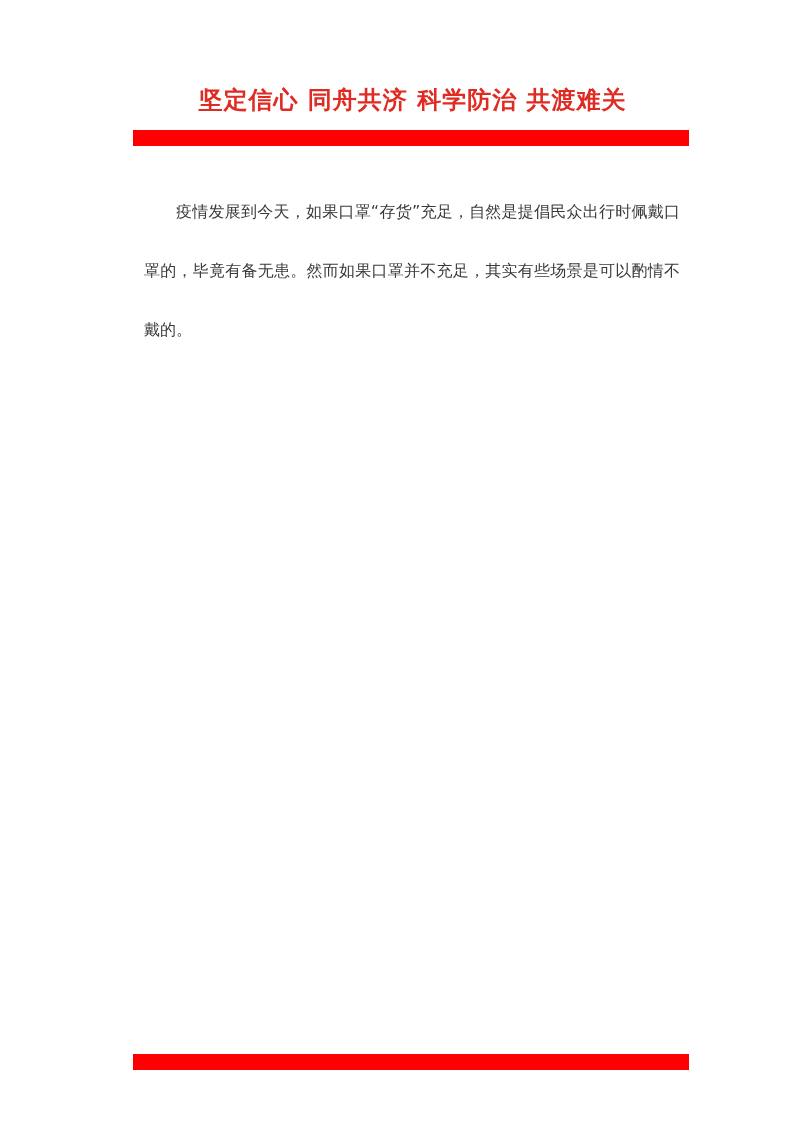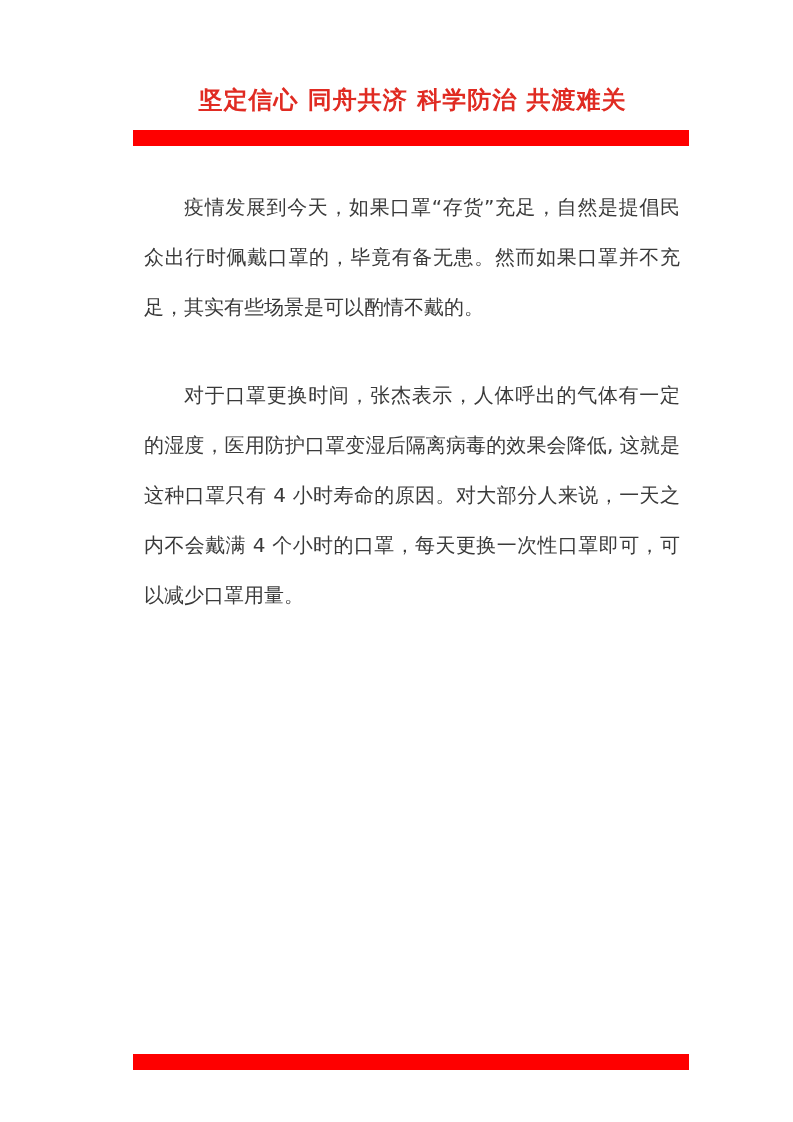--- a/index.html
+++ b/index.html
@@ -37,40 +37,39 @@
     height: 10px;
     background: var(--bar-red);
   }
   .rule-top { top: 114px; }
   .rule-bottom { top: 1038px; }
   .doc-body {
     position: absolute;
     left: 112px;
     top: 150px;
     width: 568px;
-    font-size: 20px;
-    line-height: 50px;
+    font-size: 16px;
+    line-height: 59px;
     color: var(--body-text);
     text-align: justify;
   }
   .doc-body p {
     margin: 0 0 22px 0;
     text-indent: 2em;
   }
   .doc-body p:last-child { margin-bottom: 0; }
 </style>
 </head>
 <body>
 
 <div class="page">
 
   <h1 class="doc-title">坚定信心 同舟共济 科学防治 共渡难关</h1>
 
   <div class="rule rule-top"></div>
 
   <div class="doc-body">
     <p>疫情发展到今天，如果口罩“存货”充足，自然是提倡民众出行时佩戴口罩的，毕竟有备无患。然而如果口罩并不充足，其实有些场景是可以酌情不戴的。</p>
-    <p>对于口罩更换时间，张杰表示，人体呼出的气体有一定的湿度，医用防护口罩变湿后隔离病毒的效果会降低, 这就是这种口罩只有 4 小时寿命的原因。对大部分人来说，一天之内不会戴满 4 个小时的口罩，每天更换一次性口罩即可，可以减少口罩用量。</p>
   </div>
 
   <div class="rule rule-bottom"></div>
 
 </div>
 
 </body></html>

